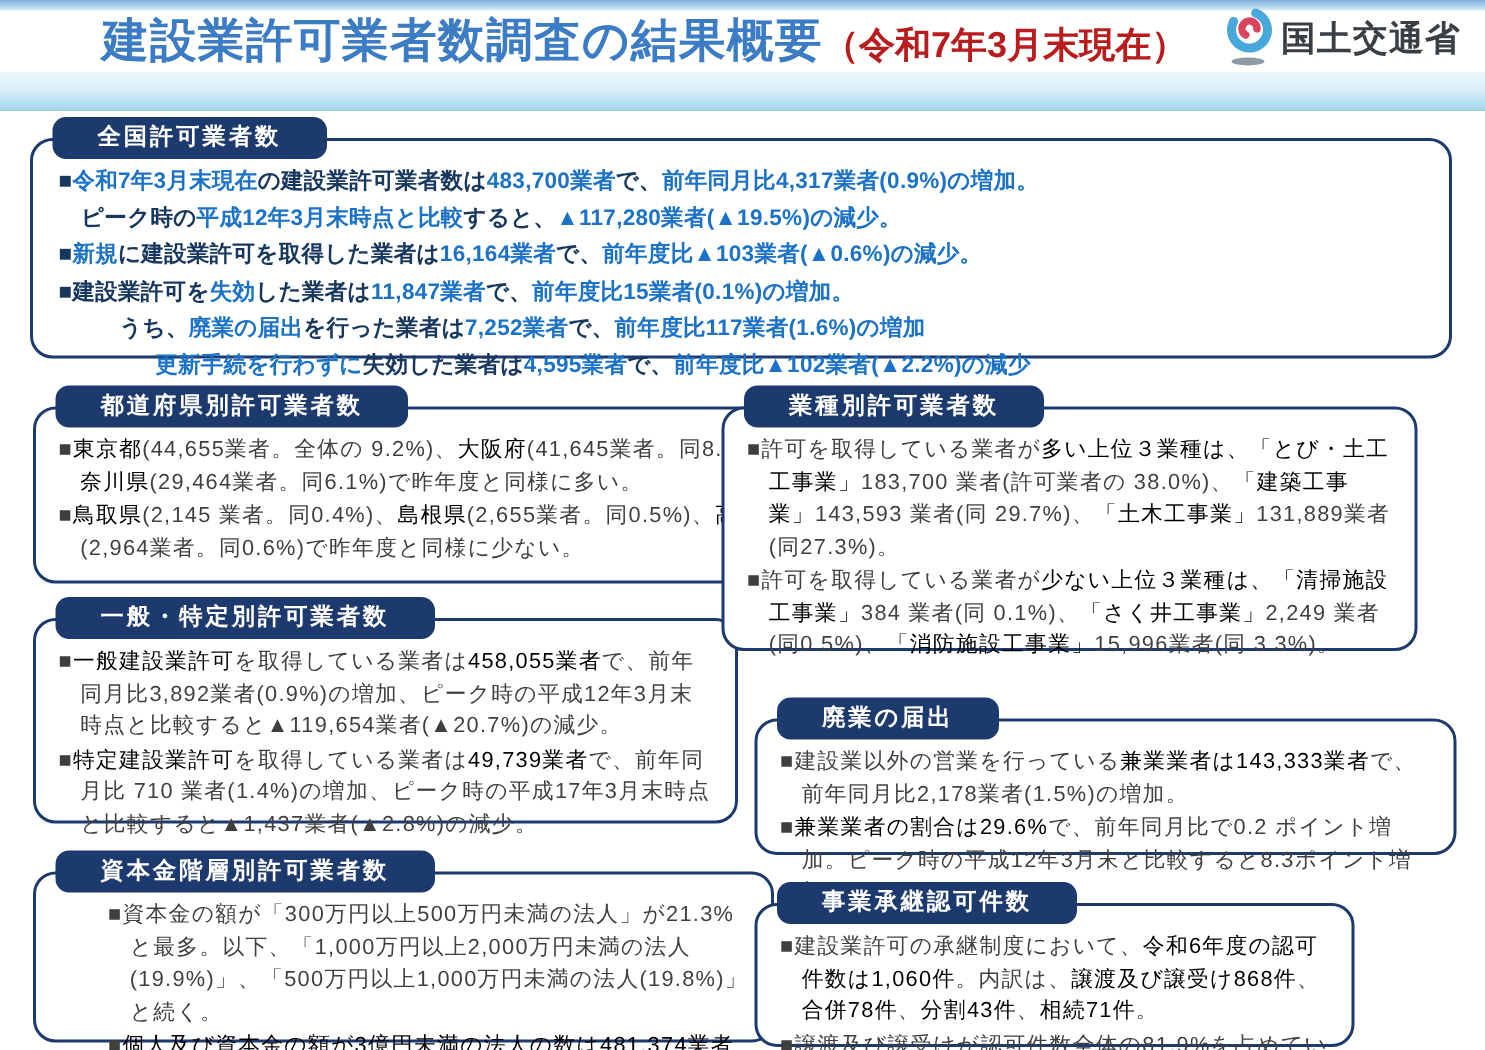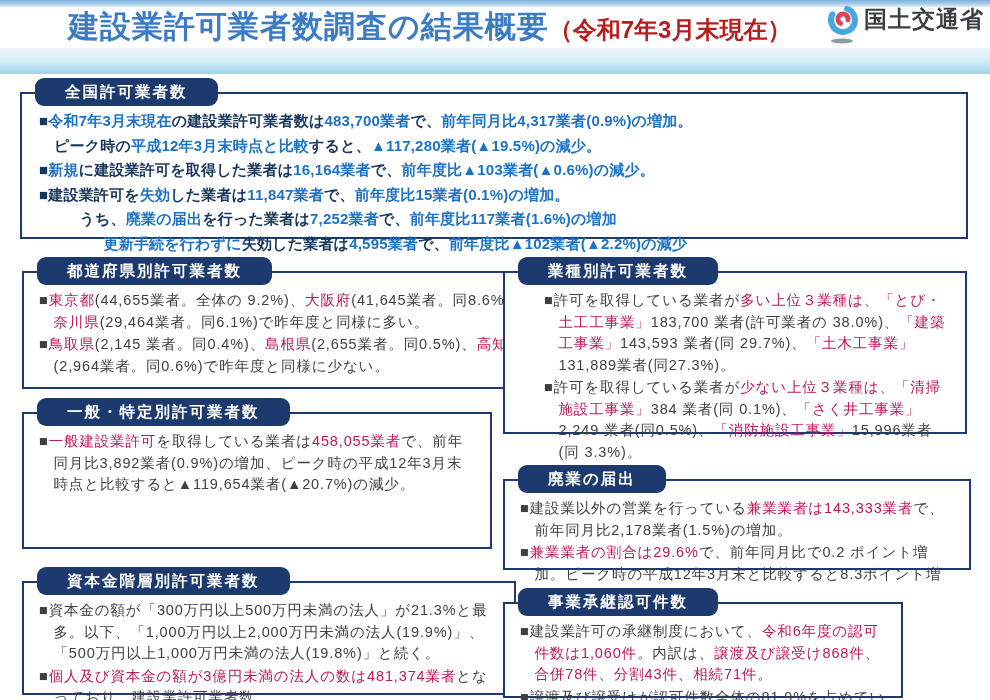--- a/index.html
+++ b/index.html
@@ -7,43 +7,43 @@
     width:990px;height:700px;position:relative;overflow:hidden;background:#ffffff;
     font-family:"Liberation Sans","DejaVu Sans",sans-serif;
     -webkit-font-smoothing:antialiased;
   }
   
   .top-strip{position:absolute;left:0;top:0;width:990px;height:7px;
     background:linear-gradient(180deg,#7fb0dc 0%,#aacfe9 55%,#ddeef8 100%);}
   .hdr{position:absolute;left:28px;top:6px;display:flex;align-items:flex-end;white-space:nowrap;margin-left:40px;}
   .hdr-title{font-size:31px;font-weight:bold;color:#3b7cc4;letter-spacing:1px;}
   .hdr-sub{font-size:24px;font-weight:bold;color:#b91c1c;padding-bottom:2px;letter-spacing:0px;}
-  .logo-wrap{position:absolute;right:6px;top:4px;display:flex;align-items:flex-start;gap:4px;}
+  .logo-wrap{position:absolute;right:16px;top:4px;display:flex;align-items:center;gap:4px;}
   .logo-text{font-size:23px;color:#3a3f44;font-weight:bold;letter-spacing:1px;}
   
   .band{position:absolute;left:0;top:48px;width:990px;height:26px;
     background:linear-gradient(180deg,#ecf7fb 0%,#d9eef7 45%,#b0ddef 85%,#9bd4ea 100%);}
   
-  .box{position:absolute;background:#ffffff;border:2.5px solid #1d3a6e;border-radius:0;box-sizing:border-box;}
+  .box{position:absolute;background:#ffffff;border:2.5px solid #1d3a6e;border-radius:15px;box-sizing:border-box;}
   .box-label{position:absolute;top:-16px;left:13px;background:#1d3a6e;color:#ffffff;
     font-weight:bold;font-size:15.5px;line-height:28px;height:28px;padding:0 30px;
     border-radius:9px;letter-spacing:2px;white-space:nowrap;}
   .box-body{padding:16px 12px 6px 14px;}
   .bullet{margin:1px;}
   .ind0{padding-left:1em;text-indent:-1em;}
   .ind1{padding-left:1em;}
   .ind2{padding-left:2.7em;}
   .ind3{padding-left:4.3em;}
   
   .tone-navy .box-body{padding:14px 12px 4px 16px;}
   .tone-navy .bullet{font-size:15px;line-height:23.5px;font-weight:bold;color:#17375e;letter-spacing:0.2px;}
   .tone-navy .em{color:#1b72c6;}
   
   .tone-gray .bullet{font-size:14.5px;line-height:21.5px;color:#3f3f3f;letter-spacing:0.06em;}
-  .tone-gray .em{color:#be185d;}
+  .tone-gray .em{color:#000000;}
 </style>
 </head>
 <body>
 
 <div class="top-strip"></div>
 
 <div class="hdr">
   <span class="hdr-title">建設業許可業者数調査の結果概要</span>
   <span class="hdr-sub">（令和7年3月末現在）</span>
 </div>
@@ -76,32 +76,33 @@
   <div class="box-body">
       <div class="bullet ind0"><span>■</span><span class="em">東京都</span><span>(44,655業者。全体の 9.2%)、</span><span class="em">大阪府</span><span>(41,645業者。同8.6%)、</span><span class="em">神奈川県</span><span>(29,464業者。同6.1%)で昨年度と同様に多い。</span></div>
       <div class="bullet ind0"><span>■</span><span class="em">鳥取県</span><span>(2,145 業者。同0.4%)、</span><span class="em">島根県</span><span>(2,655業者。同0.5%)、</span><span class="em">高知県</span><span>(2,964業者。同0.6%)で昨年度と同様に少ない。</span></div>
     </div>
 </section>
 
 <section class="box tone-gray" style="left:22px;top:412px;width:470px;height:137px;">
   <div class="box-label">一般・特定別許可業者数</div>
   <div class="box-body">
       <div class="bullet ind0"><span>■</span><span class="em">一般建設業許可</span><span>を取得している業者は</span><span class="em">458,055業者</span><span>で、前年同月比3,892業者(0.9%)の増加、ピーク時の平成12年3月末時点と比較すると▲119,654業者(▲20.7%)の減少。</span></div>
+      <div class="bullet ind0"><span>■</span><span class="em">特定建設業許可</span><span>を取得している業者は</span><span class="em">49,739業者</span><span>で、前年同月比 710 業者(1.4%)の増加、ピーク時の平成17年3月末時点と比較すると▲1,437業者(▲2.8%)の減少。</span></div>
     </div>
 </section>
 
-<section class="box tone-gray" style="left:22px;top:581px;width:494px;height:114px;">
+<section class="box tone-gray" style="left:22px;top:581px;width:494px;height:114px;padding-left:33px;">
   <div class="box-label">資本金階層別許可業者数</div>
   <div class="box-body">
       <div class="bullet ind0"><span>■</span><span>資本金の額が「300万円以上500万円未満の法人」が21.3%と最多。以下、「1,000万円以上2,000万円未満の法人(19.9%)」、「500万円以上1,000万円未満の法人(19.8%)」と続く。</span></div>
       <div class="bullet ind0"><span>■</span><span class="em">個人及び資本金の額が3億円未満の法人の数は481,374業者</span><span>となっており、建設業許可業者数</span></div>
     </div>
 </section>
 
-<section class="box tone-gray" style="left:503px;top:271px;width:464px;height:163px;padding-left:24px;">
+<section class="box tone-gray" style="left:481px;top:271px;width:464px;height:163px;">
   <div class="box-label">業種別許可業者数</div>
   <div class="box-body">
       <div class="bullet ind0"><span>■</span><span>許可を取得している業者が</span><span class="em">多い上位３業種は、「とび・土工工事業」</span><span>183,700 業者(許可業者の 38.0%)、</span><span class="em">「建築工事業」</span><span>143,593 業者(同 29.7%)、</span><span class="em">「土木工事業」</span><span>131,889業者(同27.3%)。</span></div>
       <div class="bullet ind0"><span>■</span><span>許可を取得している業者が</span><span class="em">少ない上位３業種は、「清掃施設工事業」</span><span>384 業者(同 0.1%)、</span><span class="em">「さく井工事業」</span><span>2,249 業者(同0.5%)、</span><span class="em">「消防施設工事業」</span><span>15,996業者(同 3.3%)。</span></div>
     </div>
 </section>
 
 <section class="box tone-gray" style="left:503px;top:479px;width:468px;height:91px;">
   <div class="box-label">廃業の届出</div>
   <div class="box-body">

